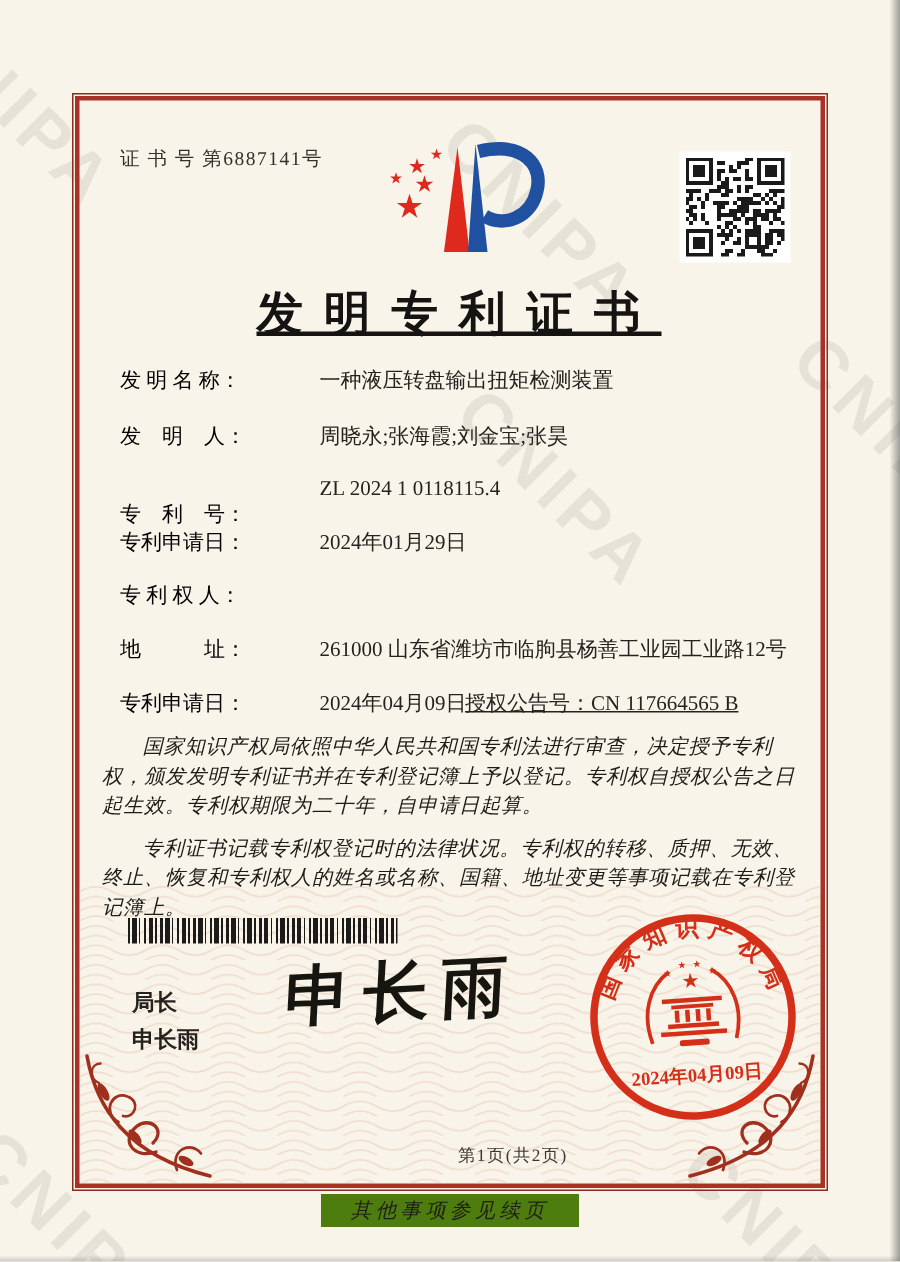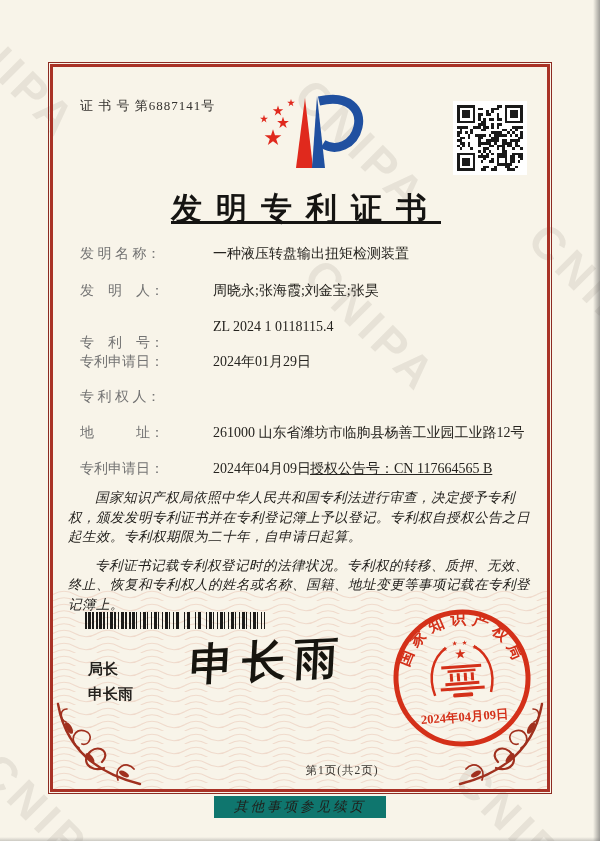--- a/index.html
+++ b/index.html
@@ -13,21 +13,21 @@
 
   
   .frame-outer{position:absolute;left:48px;top:62px;width:502px;height:730px;border:1px solid #8c2b22;}
   .frame-inner{position:absolute;left:1px;top:1px;right:1px;bottom:1px;border:3px solid #a93226;}
 
   .certno{position:absolute;left:80px;top:97px;font-size:13px;letter-spacing:1px;color:#33312e;}
 
   .title{position:absolute;left:48px;top:188px;width:502px;text-align:center;
          font-size:31px;font-weight:700;color:#151412;letter-spacing:14px;text-indent:14px;text-decoration:underline;}
 
-  .flabel{position:absolute;left:80px;font-size:14px;color:#737373;white-space:pre;}
+  .flabel{position:absolute;left:80px;font-size:14px;color:#000000;white-space:pre;}
   .fvalue{position:absolute;left:213px;font-size:14px;color:#25231f;white-space:nowrap;}
   .frow8{position:absolute;left:310px;font-size:14px;color:#25231f;white-space:nowrap;text-decoration:underline;}
 
   .paras{position:absolute;left:68px;top:488px;width:466px;color:#1e1c19;}
   .paras p{margin:0 0 9px 0;font-size:13.5px;line-height:19.5px;text-indent:2em;
            font-style:italic;letter-spacing:0.5px;}
 
   .barcode{position:absolute;left:85px;top:612px;width:180px;height:17px;
     background:repeating-linear-gradient(90deg,
       #1c1b19 0 1.5px,transparent 1.5px 3px,
@@ -37,21 +37,21 @@
   .director{position:absolute;left:88px;top:656px;font-family:"Liberation Sans",sans-serif;
             font-size:15px;font-weight:700;color:#26231f;line-height:25px;}
   .autograph{position:absolute;left:190px;top:632px;font-size:44px;color:#17150f;
              letter-spacing:8px;transform:rotate(-3deg) skewX(-6deg);font-weight:600;}
 
   .seal{position:absolute;left:382px;top:598px;width:160px;height:160px;transform:rotate(-4deg);}
 
   .pagefoot{position:absolute;left:48px;top:763px;width:588px;text-align:center;
             font-size:11.5px;color:#3a3732;letter-spacing:1px;}
   .notebox{position:absolute;left:50%;top:796px;transform:translateX(-50%);
-           background:#0f766e;padding:2px 20px;font-size:13.5px;font-style:italic;
+           background:#4d7c0f;padding:2px 20px;font-size:13.5px;font-style:italic;
            letter-spacing:3px;color:#201e1a;white-space:nowrap;}
 
   .qrbox{position:absolute;left:453px;top:101px;width:74px;height:74px;background:#ffffff;padding:0;}
   .qrbox svg{position:absolute;left:4px;top:4px;width:66px;height:66px;}
 
   .logo{position:absolute;left:252px;top:94px;width:112px;height:82px;}
 
   .waves{position:absolute;left:53px;top:588px;width:494px;height:201px;opacity:0.55;}
   .orn{position:absolute;width:94px;height:96px;}
   .orn.left{left:52px;top:696px;}

